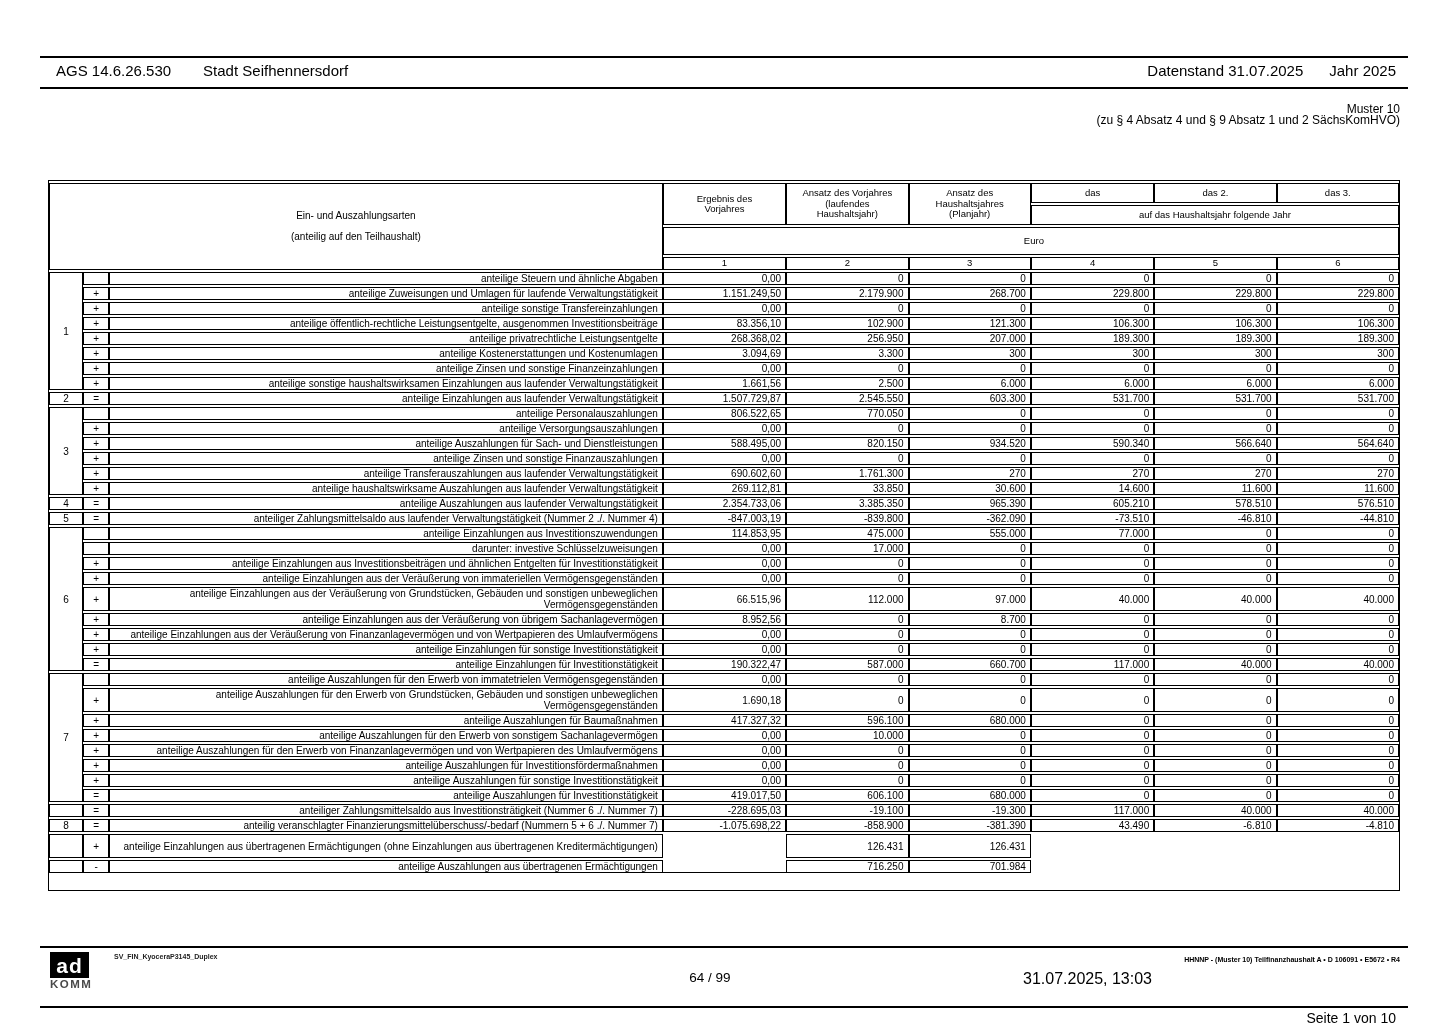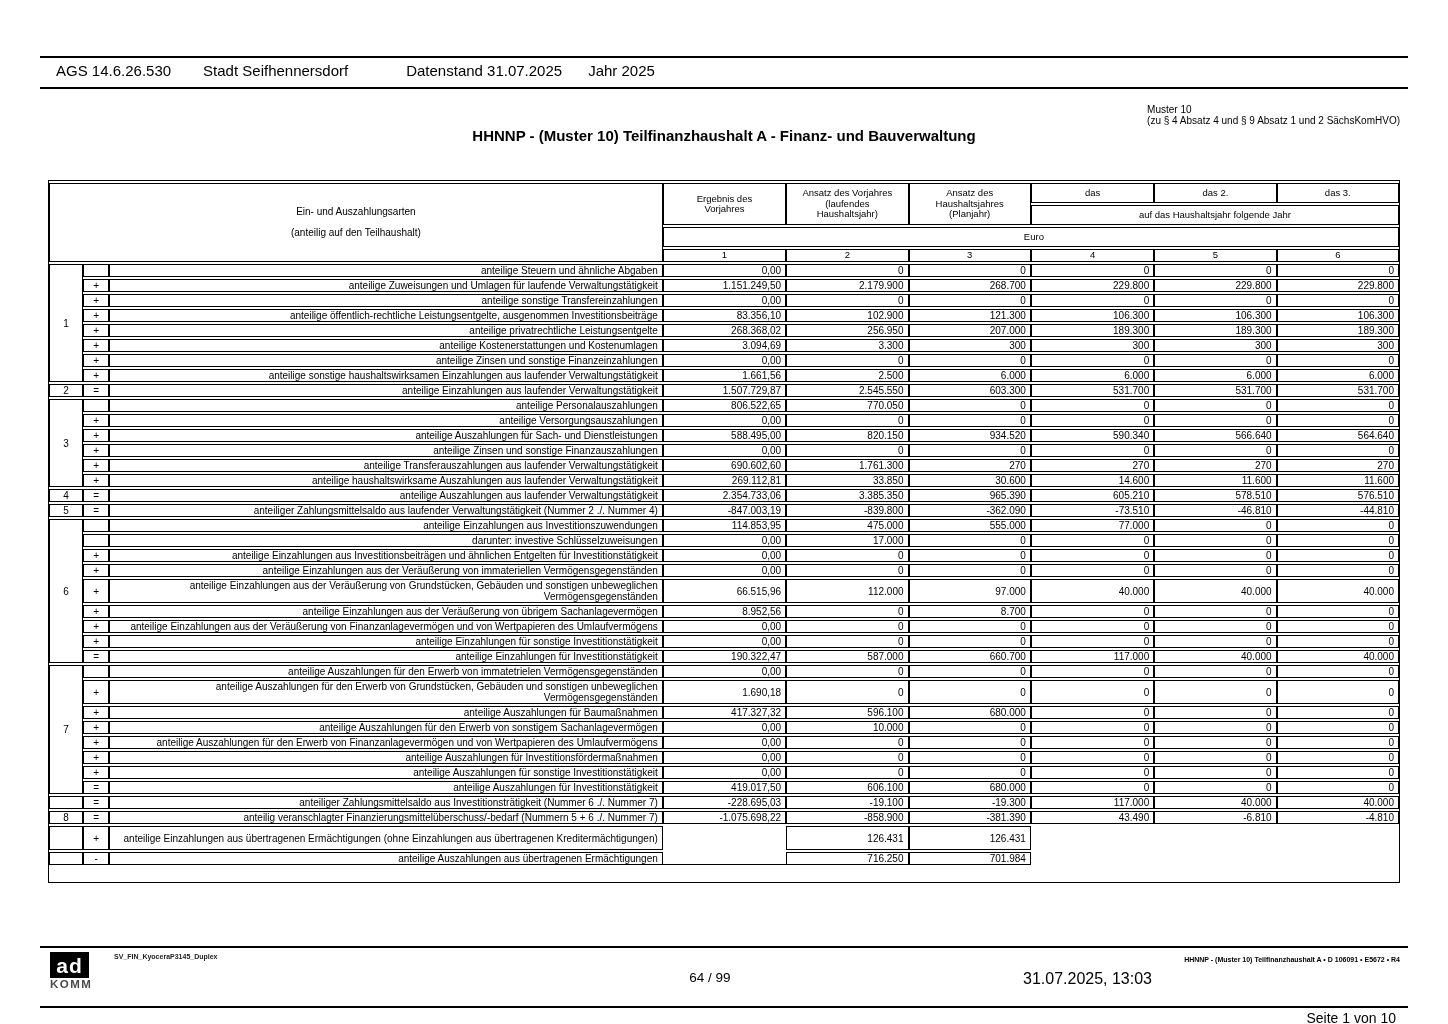--- a/index.html
+++ b/index.html
@@ -7,35 +7,35 @@
   .page {
     position:relative; width:1448px; height:1024px; background:#ffffff;
     font-family:"Liberation Sans", sans-serif; color:#000; overflow:hidden;
   }
   .rule { position:absolute; left:40px; right:40px; background:#000; height:2px; }
   .rule-top1 { top:56px; }
   .rule-top2 { top:87px; }
   .rule-foot { top:946px; }
   .rule-bottom { top:1006px; }
 
-  .doc-header { position:absolute; top:62px; left:56px; right:52px; display:flex; justify-content:flex-start; font-size:15px; }
+  .doc-header { position:absolute; top:62px; left:56px; right:52px; display:flex; justify-content:space-between; font-size:15px; }
   .dh-left span { margin-right:32px; }
   .dh-right span { margin-left:26px; }
 
-  .muster { position:absolute; top:104px; right:48px; font-size:10px; line-height:11px; }
+  .muster { position:absolute; top:104px; right:48px; text-align:right; font-size:12px; line-height:11px; }
   .title { position:absolute; top:126px; left:0; width:100%; text-align:center; font-weight:bold; font-size:15px; line-height:19px; }
 
   .table-wrap { position:absolute; left:48px; top:180px; width:1352px; border:1px solid #000; background:#fff; }
   table { width:100%; table-layout:fixed; border-collapse:separate; border-spacing:0 2px; }
   td { border:1px solid #000; font-size:10px; line-height:11px; vertical-align:middle; overflow:hidden; }
   .hc { text-align:center; font-size:9.5px; line-height:10.5px; white-space:pre-line; vertical-align:middle; }
   .hc-arten { font-size:10px; }
   .h-a { height:20px; }
   .h-b { height:20px; }
-  .h-c { height:20px;padding-left:6px; }
+  .h-c { height:28px;padding-left:6px; }
   .h-d { height:13px; }
   tbody td { height:11px; }
   tr.tall-row td { height:24px; }
   .c-num { text-align:center; }
   .c-op  { text-align:center; }
   .c-label { text-align:right; padding:0 4px; white-space:nowrap; }
   tr.tall-row .c-label { white-space:normal; }
   .c-val { text-align:right; padding:0 4px; white-space:nowrap; }
   .nob { border:none; }
   .bb { border:none; border-bottom:1px solid #000; }
@@ -66,21 +66,20 @@
     </div>
   </div>
   <div class="rule rule-top2"></div>
 
   <div class="muster">
     <div>Muster 10</div>
     <div>(zu § 4 Absatz 4 und § 9 Absatz 1 und 2 SächsKomHVO)</div>
   </div>
 
   <div class="title">
-    <div>HHNNP - (Muster 10) Teilfinanzhaushalt A  - Finanz- und Bauverwaltung</div>
   </div>
 
   <div class="table-wrap">
     <table>
       <colgroup>
         <col style="width:34px">
           <col style="width:26px">
           <col style="width:552px">
         <col style="width:123px">
           <col style="width:122px">

